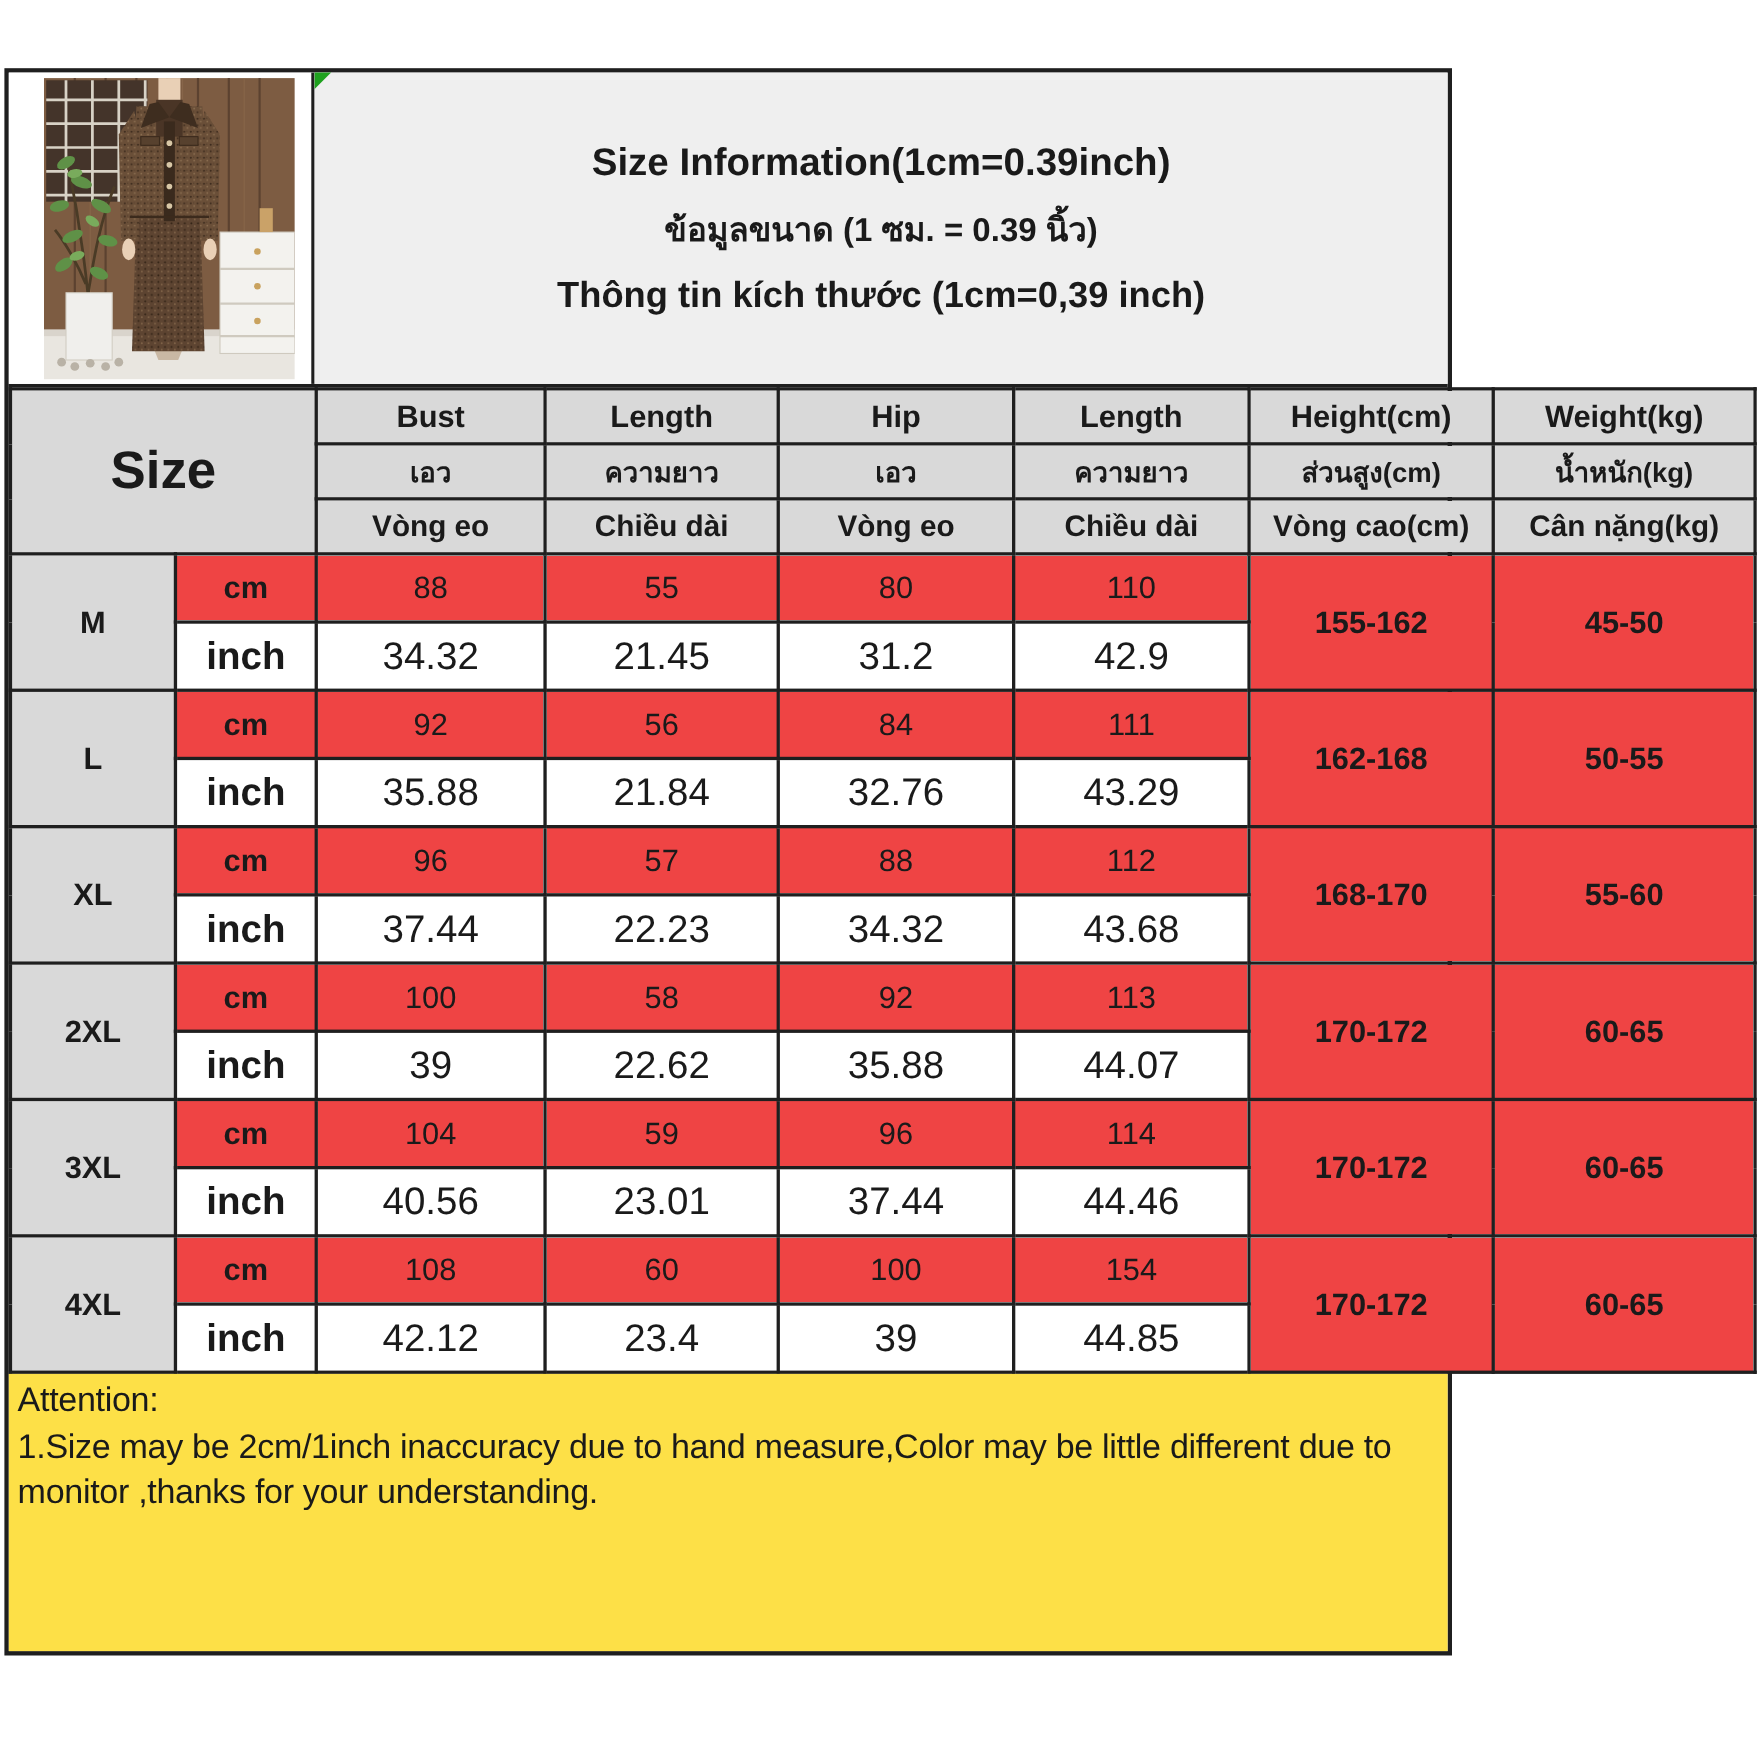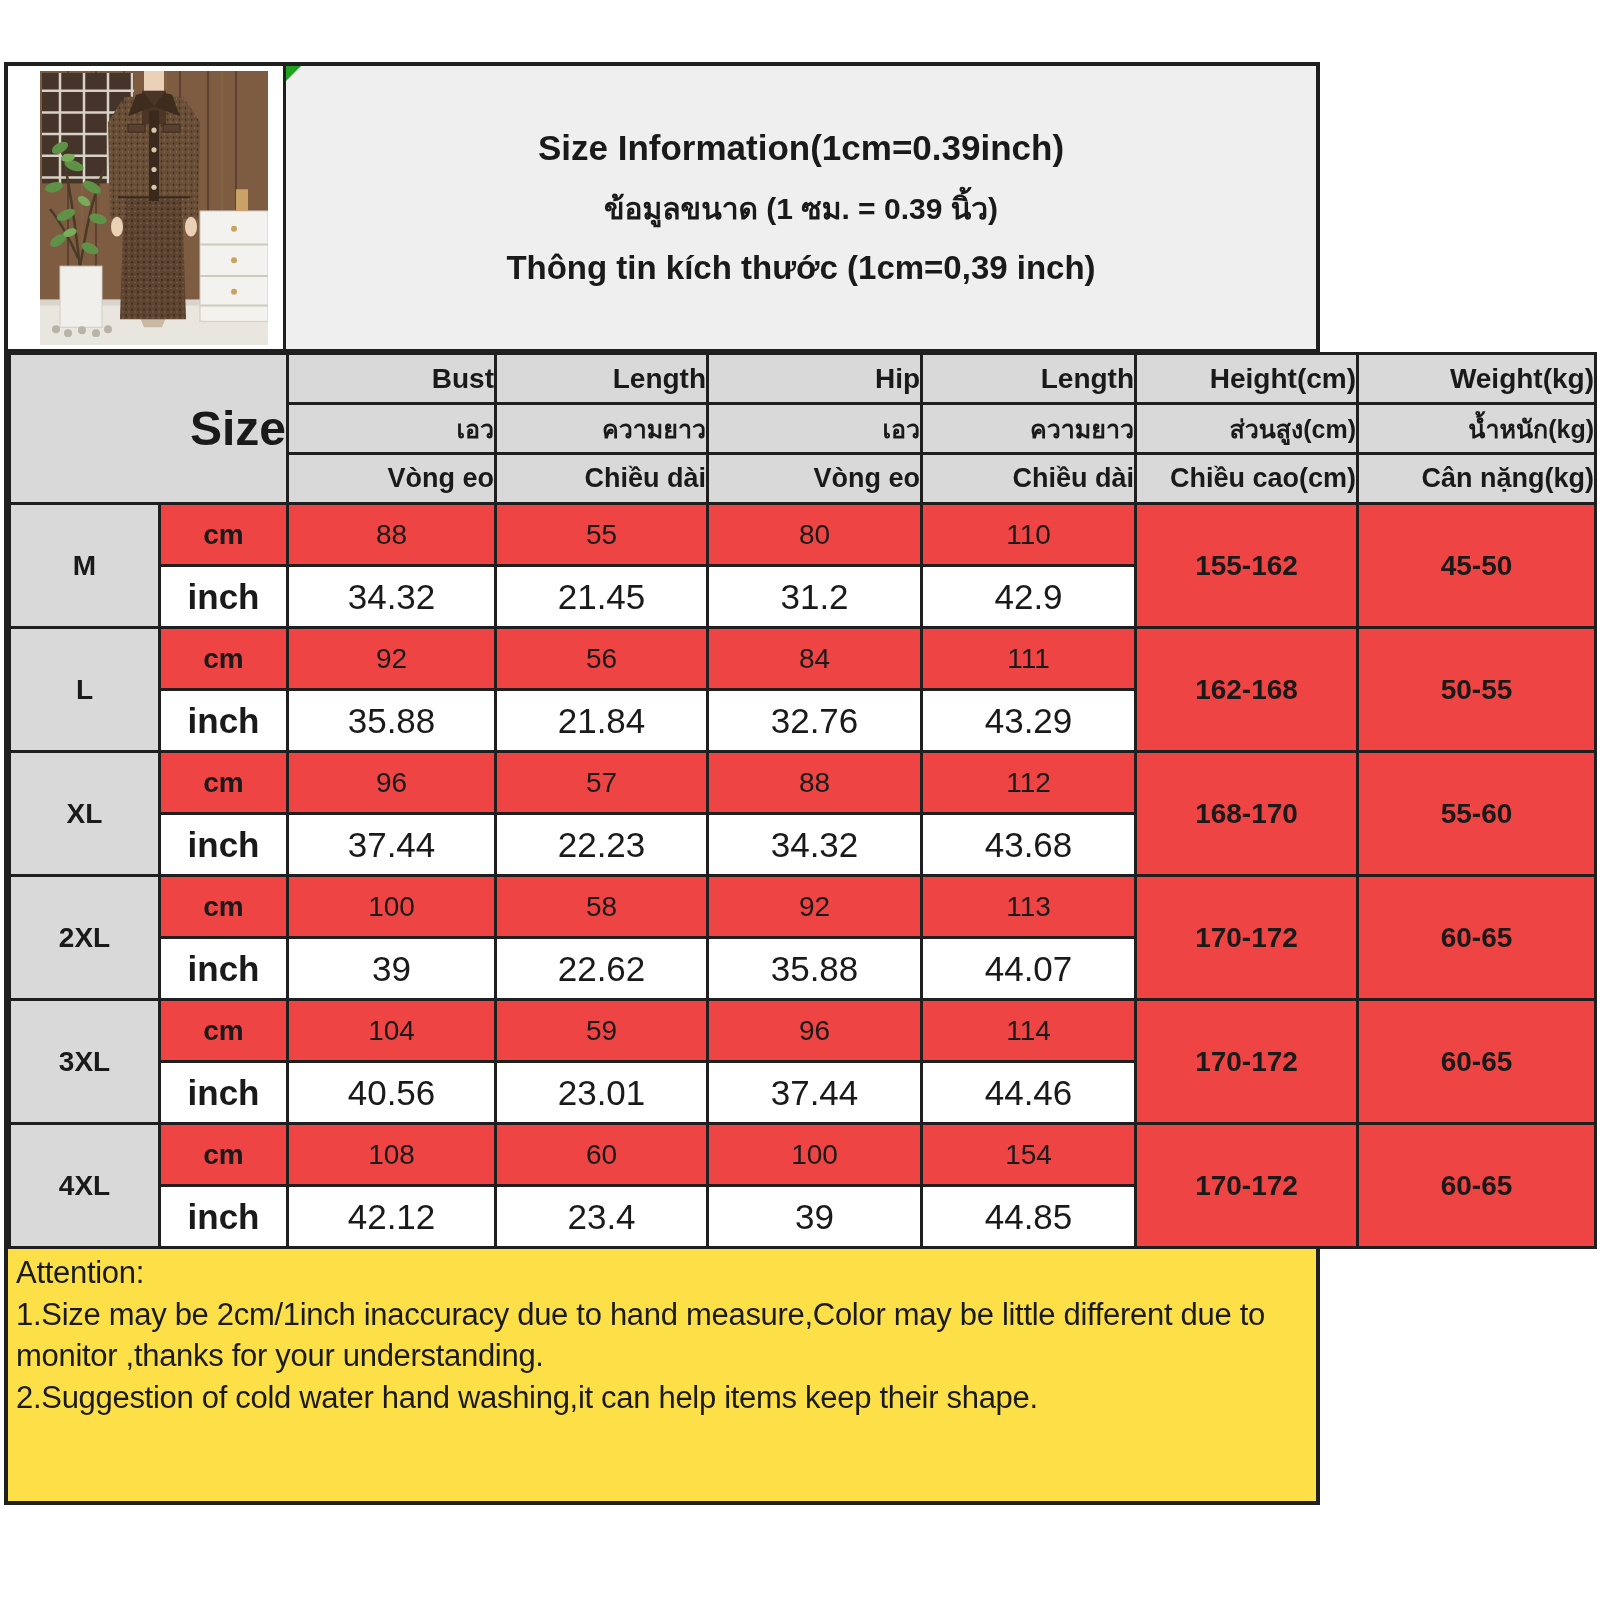--- a/index.html
+++ b/index.html
@@ -59,21 +59,21 @@
     table-layout: fixed;
   }
   .size-table th, .size-table td {
     border: 3px solid #1f1f1f;
     text-align: center;
     vertical-align: middle;
     overflow: hidden;
   }
   .size-table thead tr { height: 50px; }
   .size-table tbody tr { height: 62px; }
-  .size-table thead th { background: #d9d9d9; font-weight: bold; text-align: right; }
+  .size-table thead th { background: #d9d9d9; font-weight: bold; }
   th.size-head { font-size: 48px; font-weight: bold; background: #d9d9d9; }
   .hdr-en { font-size: 28px; }
   .hdr-th { font-size: 25px; }
   .hdr-vi { font-size: 27px; }
   td.size-label { background: #d9d9d9; font-weight: bold; font-size: 30px; }
   td.unit { font-weight: bold; font-size: 27px; }
   tr.cm-row td { background: #ef4444; font-size: 28px; }
   tr.inch-row td { background: #ffffff; font-size: 35px; }
   tr.cm-row td.size-label, tr.inch-row td.size-label { background: #d9d9d9; }
   td.merged { background: #efefef; font-size: 28px; font-weight: bold; }
@@ -244,21 +244,21 @@
         <th class="hdr-th">เอว</th>
         <th class="hdr-th">ความยาว</th>
         <th class="hdr-th">ส่วนสูง(cm)</th>
         <th class="hdr-th">น้ำหนัก(kg)</th>
       </tr>
       <tr>
         <th class="hdr-vi">Vòng eo</th>
         <th class="hdr-vi">Chiều dài</th>
         <th class="hdr-vi">Vòng eo</th>
         <th class="hdr-vi">Chiều dài</th>
-        <th class="hdr-vi">Chiều cao(cm)</th>
+        <th class="hdr-vi">Vòng cao(cm)</th>
         <th class="hdr-vi">Cân nặng(kg)</th>
       </tr>
     </thead>
     <tbody>
 
       <tr class="cm-row">
         <td class="size-label" rowspan="2">M</td>
         <td class="unit">cm</td>
         <td>88</td>
         <td>55</td>
@@ -363,16 +363,15 @@
         <td>23.4</td>
         <td>39</td>
         <td>44.85</td>
       </tr>
     </tbody>
   </table>
 
   <div class="attention">
     <div class="att-title">Attention:</div>
     <div class="att-line">1.Size may be 2cm/1inch inaccuracy due to hand measure,Color may be little different due to monitor ,thanks for your understanding.</div>
-    <div class="att-line">2.Suggestion of cold water hand washing,it can help items keep their shape.</div>
   </div>
 
 </div>
 
 </body></html>

